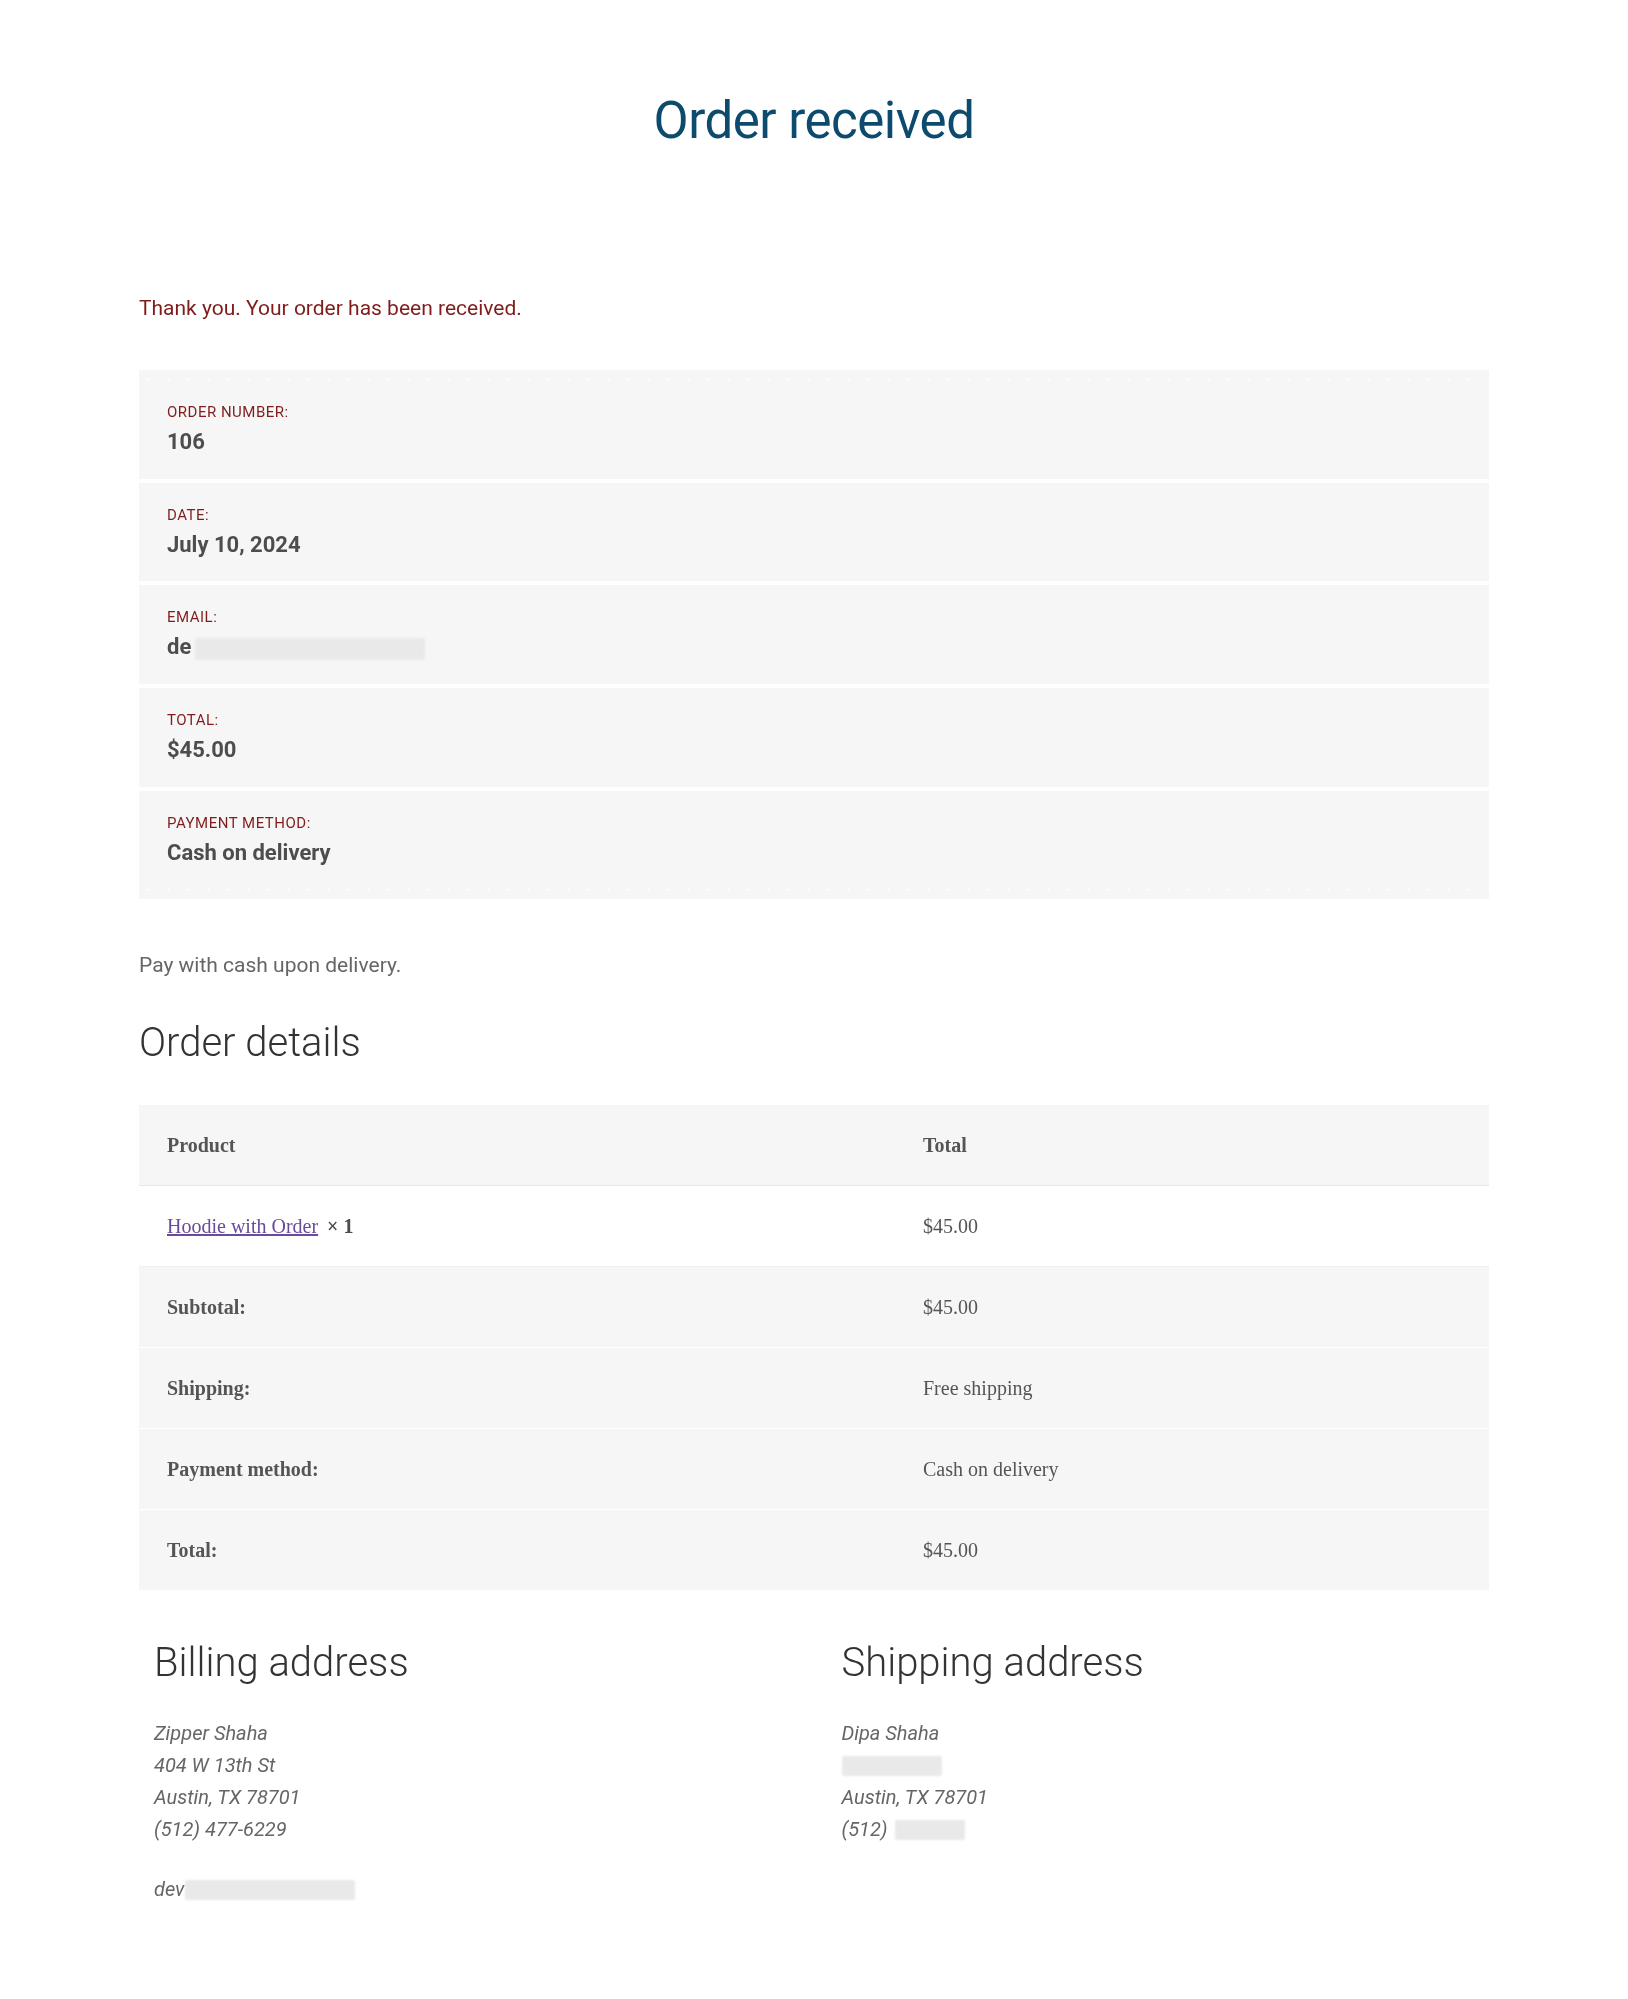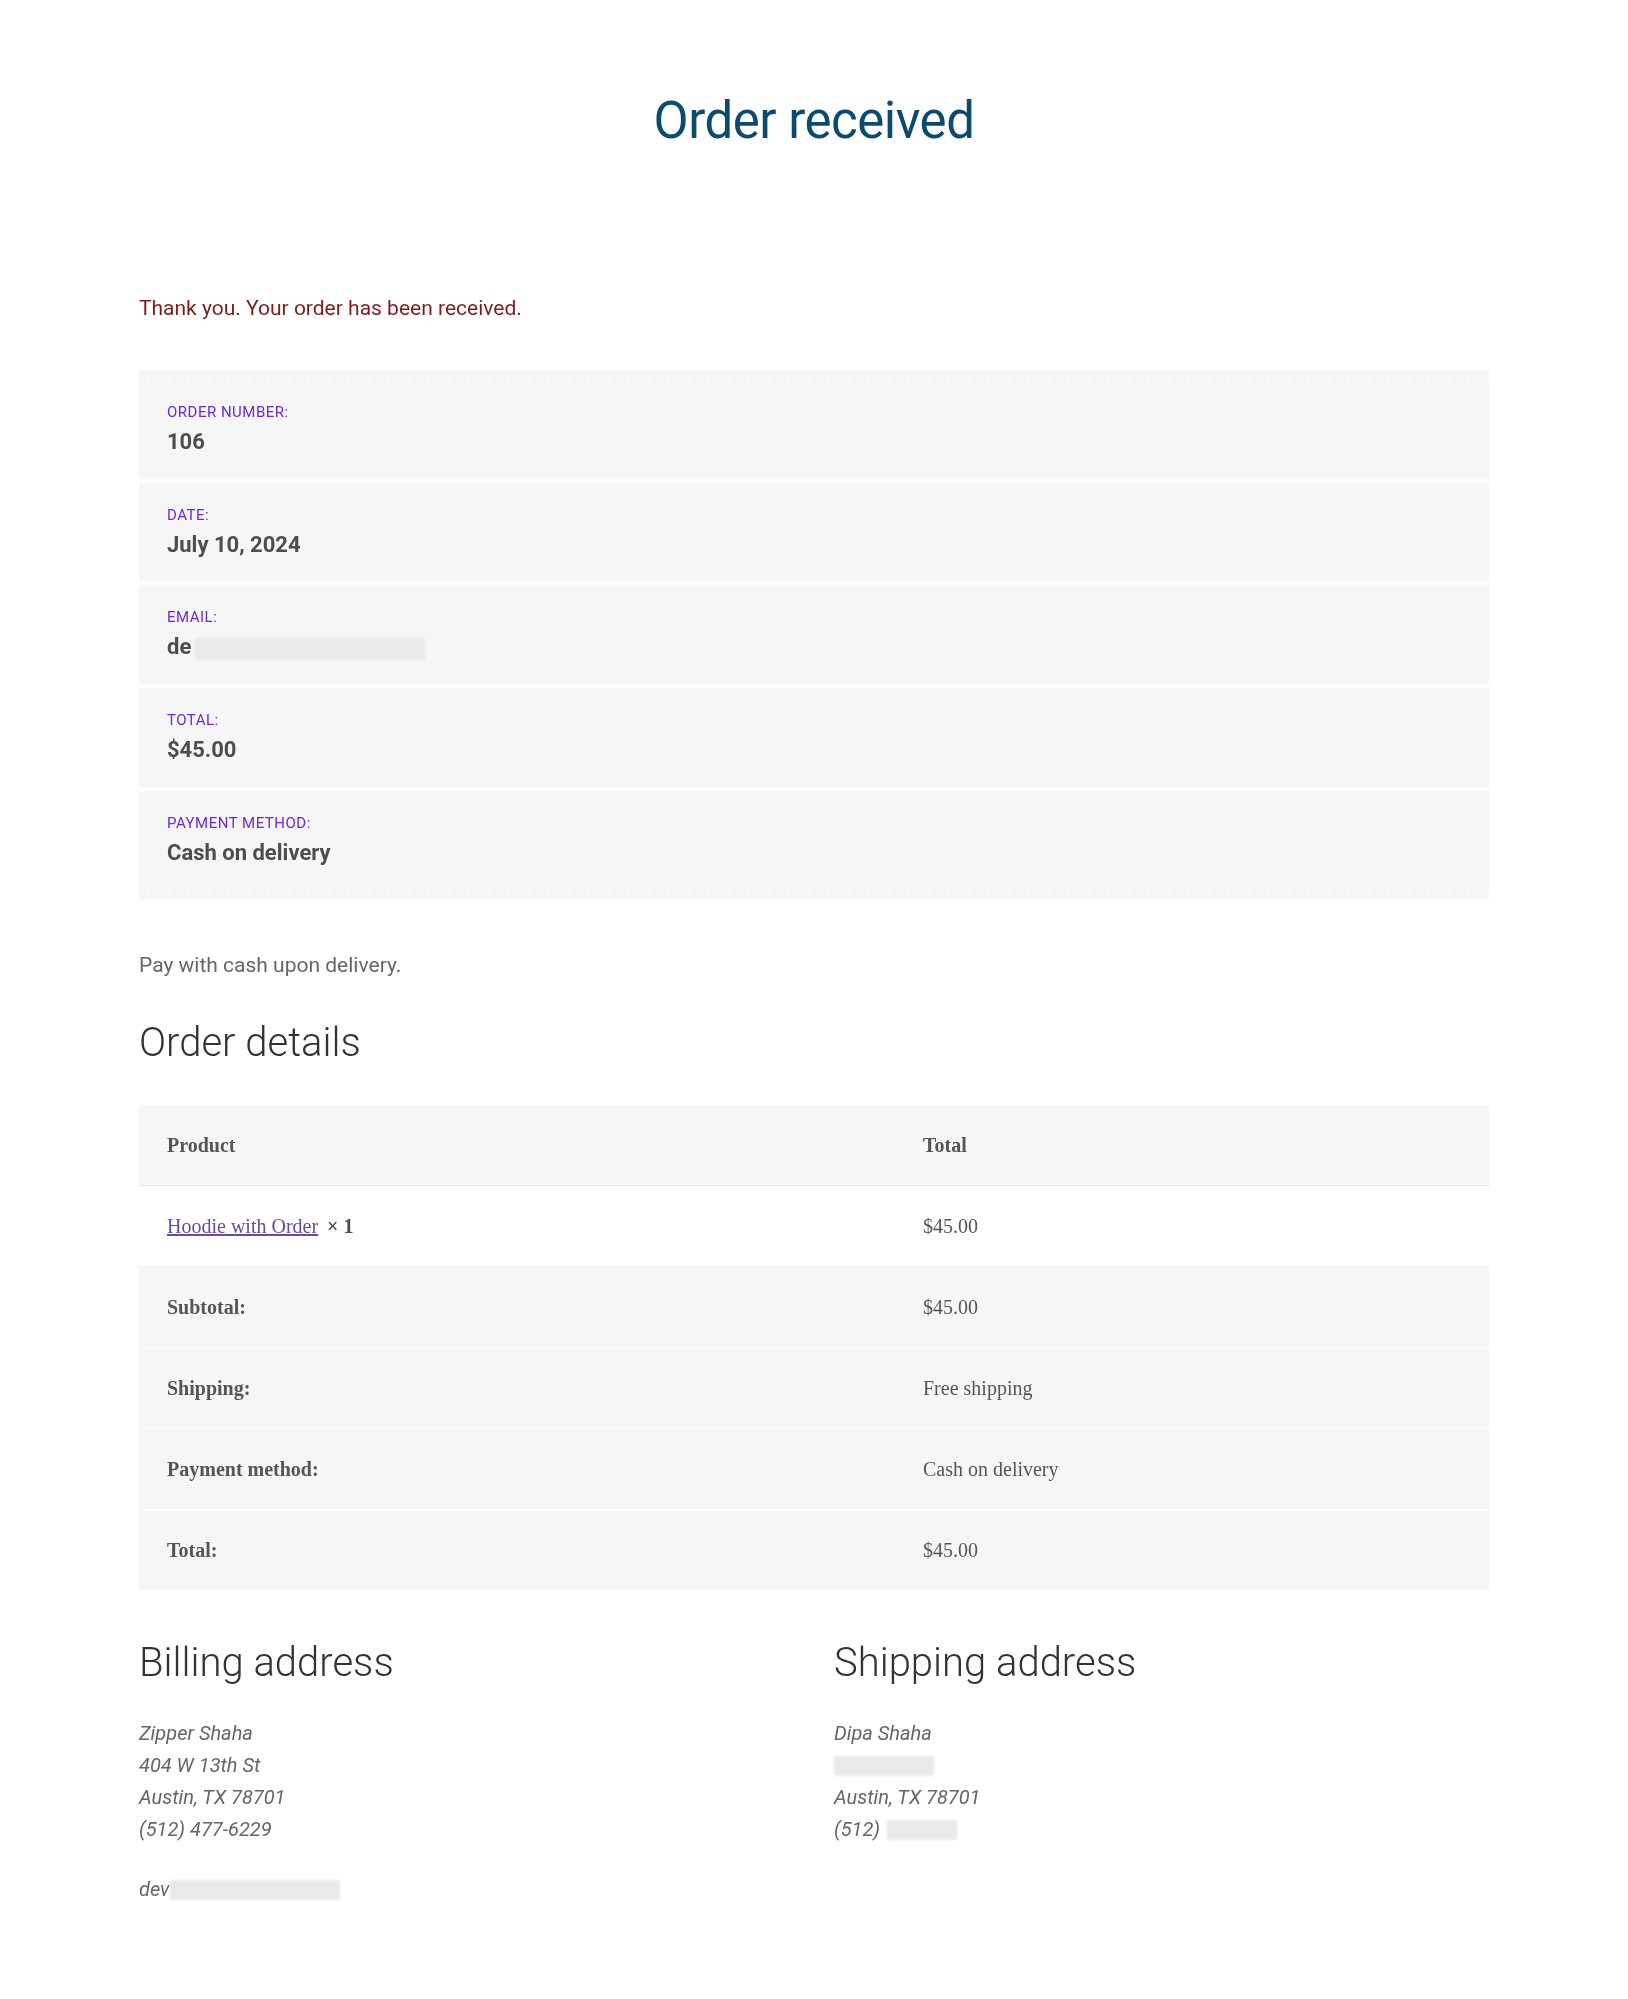--- a/index.html
+++ b/index.html
@@ -62,21 +62,21 @@
     padding: 20px 28px 22px;
     border-bottom: 4px solid rgba(255,255,255,0.85);
   }
   ul.order-overview li:last-child {
     border-bottom: none;
   }
   ul.order-overview .ov-label {
     font-size: 15px;
     letter-spacing: 0.5px;
     text-transform: uppercase;
-    color: #6d28d9;
+    color: #7f1d1d;
     margin-bottom: 4px;
     display: block;
   }
   ul.order-overview .ov-value {
     font-size: 22px;
     font-weight: 700;
     color: #4d4d4d;
     display: inline-block;
     line-height: 1.3;
   }
@@ -151,20 +151,21 @@
   .qty {
     font-weight: 600;
     color: #4d4d4d;
     margin-left: 4px;
   }
 
   
   .addresses {
     display: flex;
     gap: 40px;
+    margin-left: 15px;
   }
   .addresses .addr-col {
     flex: 1;
     min-width: 0;
   }
   address {
     font-style: italic;
     color: #666666;
     font-size: 20px;
     line-height: 1.6;

